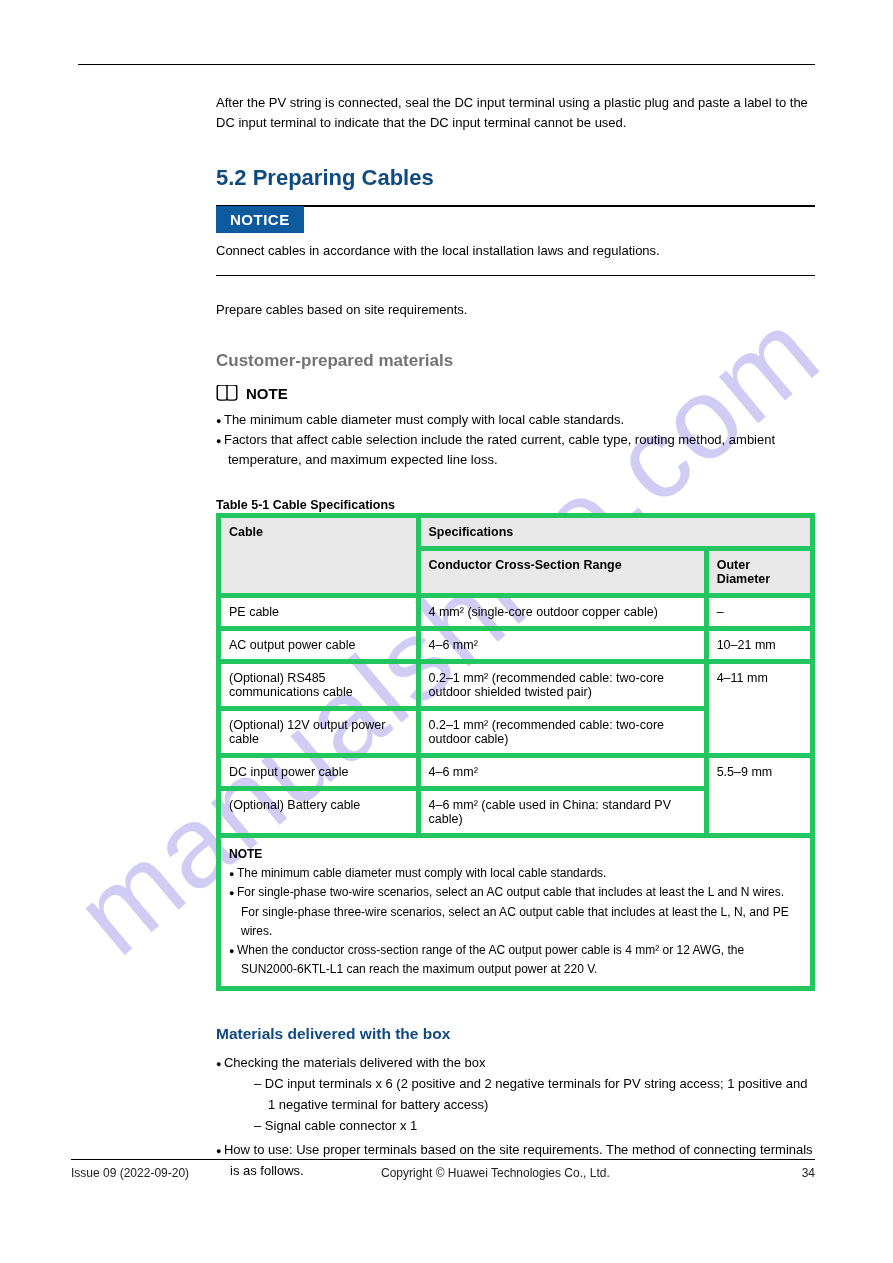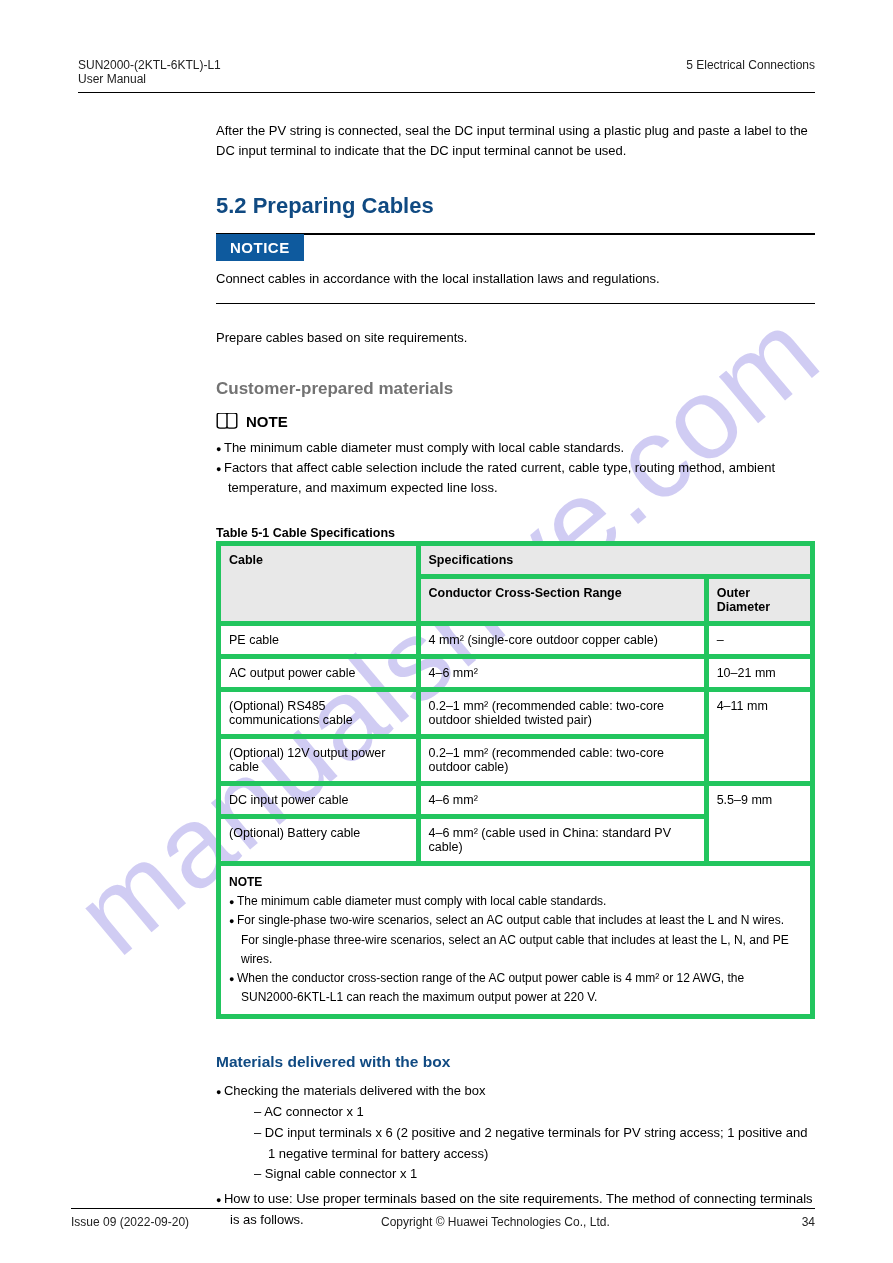--- a/index.html
+++ b/index.html
@@ -35,24 +35,20 @@
   .footer { position: absolute; left: 71px; right: 78px; bottom: 46px; }
   .hr-bot { border: none; border-top: 1px solid #000; margin-bottom: 6px; }
   .footer-line { display: flex; justify-content: space-between; font-size: 12px; color: #222; }
 </style>
 </head>
 <body>
 
 <div class="watermark">manualshive.com</div>
 
 <div class="page">
-  <div class="header-line">
-    <span><span>SUN2000-(2KTL-6KTL)-L1</span><br><span>User Manual</span></span>
-    <span>5 Electrical Connections</span>
-  </div>
   <hr class="hr-top">
 
   <div class="body">
     <p class="para">After the PV string is connected, seal the DC input terminal using a plastic plug and paste a label to the DC input terminal to indicate that the DC input terminal cannot be used.</p>
 
     <h2 class="sec-title">5.2 Preparing Cables</h2>
 
     <div class="notice-box">
       <div class="notice-badge">NOTICE</div>
       <p class="para">Connect cables in accordance with the local installation laws and regulations.</p>
@@ -123,21 +119,20 @@
         </td>
       </tr>
     </tbody>
       </table>
 
     <h3 class="subsec2">Materials delivered with the box</h3>
     <ul class="steps">
       <li>
         <span>Checking the materials delivered with the box</span>
         <div class="sub">
-          <div>AC connector x 1</div>
           <div>DC input terminals x 6 (2 positive and 2 negative terminals for PV string access; 1 positive and 1 negative terminal for battery access)</div>
           <div>Signal cable connector x 1</div>
         </div>
       </li>
       <li>How to use: Use proper terminals based on the site requirements. The method of connecting terminals is as follows.</li>
     </ul>
   </div>
 
   <div class="footer">
     <hr class="hr-bot">

